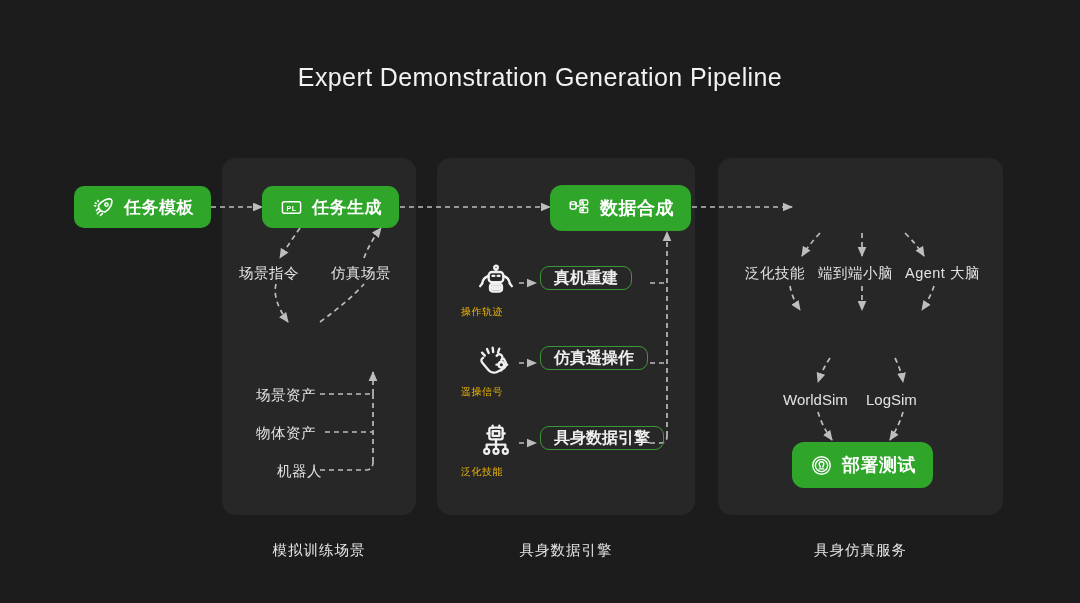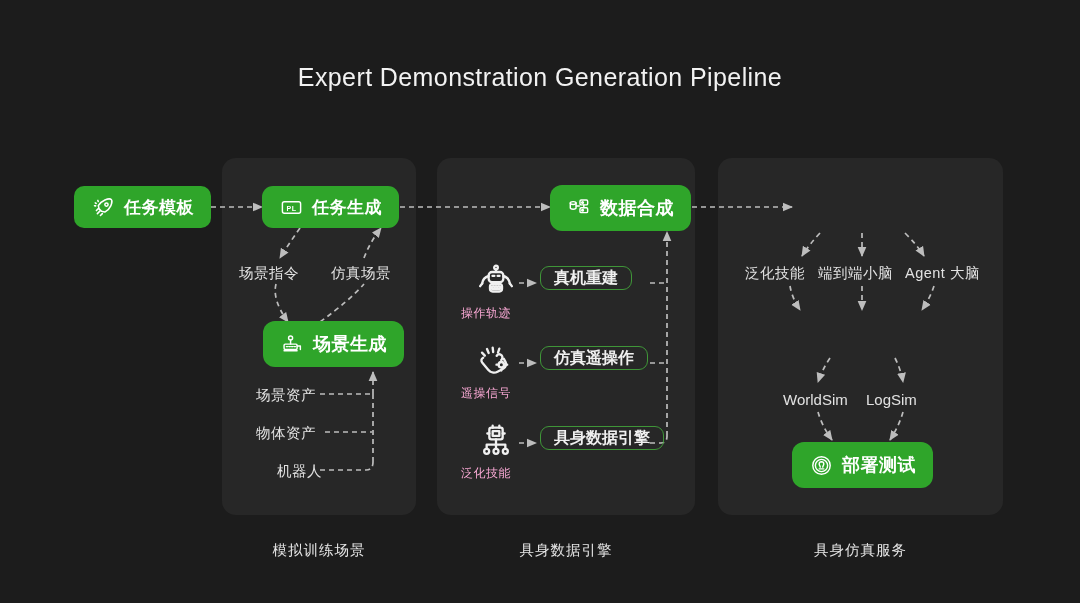--- a/index.html
+++ b/index.html
@@ -51,21 +51,21 @@
   
   .lbl {
     position: absolute; color: #e2e2e2; font-size: 14.5px;
     white-space: nowrap; letter-spacing: .5px;
   }
   .lbl.lat { font-size: 15px; letter-spacing: 0; }
 
   
   .srcicon { position: absolute; width: 46px; height: 40px; }
   .srcicon svg { width: 100%; height: 100%; display: block; }
-  .srccap { position: absolute; color: #f9a8d4; font-size: 12px;
+  .srccap { position: absolute; color: #eab308; font-size: 10px;
             white-space: nowrap; letter-spacing: .5px; }
 
   
   #wires { position: absolute; left: 0; top: 0; width: 1080px; height: 603px;
            pointer-events: none; }
 </style>
 </head>
 <body>
 
 <div id="stage">
@@ -150,33 +150,20 @@
         <rect x="2.5" y="6" width="19" height="12" rx="2"></rect>
         <text x="12" y="15.3" font-size="7.4" font-family="Liberation Sans, sans-serif" font-weight="700" fill="#ffffff" stroke="none" text-anchor="middle">PL</text>
       </svg>
     </span>
     <span>任务生成</span>
   </div>
 
   <div class="lbl" style="left:239px; top:264px;">场景指令</div>
   <div class="lbl" style="left:331px; top:264px;">仿真场景</div>
 
-  <div class="pill big" style="left:263px; top:321px;">
-    <span class="glyph">
-      <svg viewBox="0 0 24 24" fill="none" stroke="#ffffff" stroke-width="1.5" stroke-linecap="round" stroke-linejoin="round">
-        <circle cx="10" cy="5.3" r="2.1"></circle>
-        <path d="M10 7.4v4.2"></path>
-        <rect x="3.2" y="11.6" width="13.6" height="5.6" rx="1.2"></rect>
-        <path d="M16.8 13.6h3.4v3.6"></path>
-        <path d="M3.2 18.6h13.6"></path>
-        <path d="M5.6 14.2h1.4M8.3 14.2h1.4M11 14.2h1.4M13.7 14.2h1.4"></path>
-      </svg>
-    </span>
-    <span>场景生成</span>
-  </div>
 
   <div class="lbl" style="left:256px; top:386px;">场景资产</div>
   <div class="lbl" style="left:256px; top:424px;">物体资产</div>
   <div class="lbl" style="left:277px; top:462px;">机器人</div>
 
   <div class="pill big" style="left:550px; top:185px;">
     <span class="glyph">
       <svg viewBox="0 0 24 24" fill="none" stroke="#ffffff" stroke-width="1.5" stroke-linecap="round" stroke-linejoin="round">
         <ellipse cx="5.4" cy="6.3" rx="3" ry="1.5"></ellipse>
         <path d="M2.4 6.3v5c0 .8 1.3 1.5 3 1.5s3-.7 3-1.5v-5"></path>

